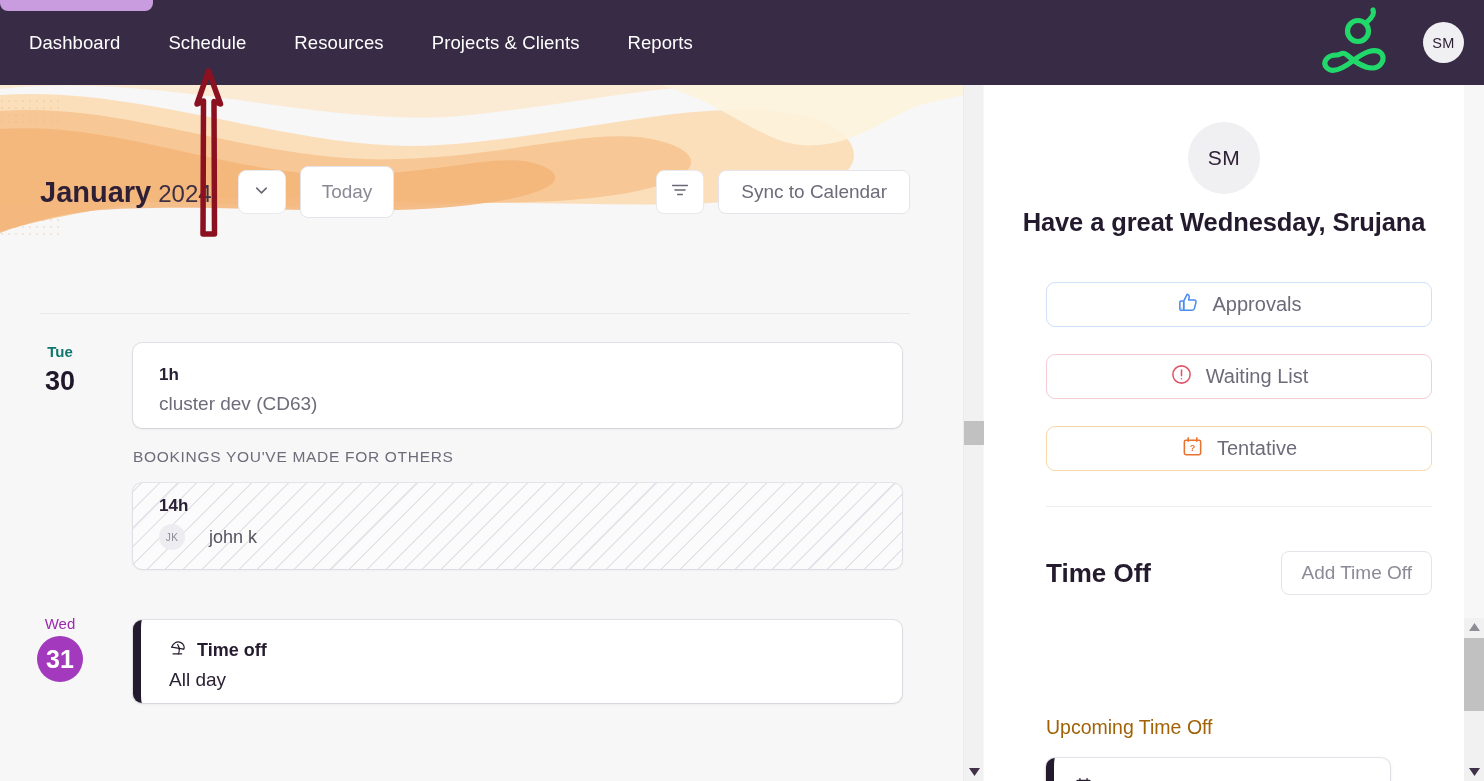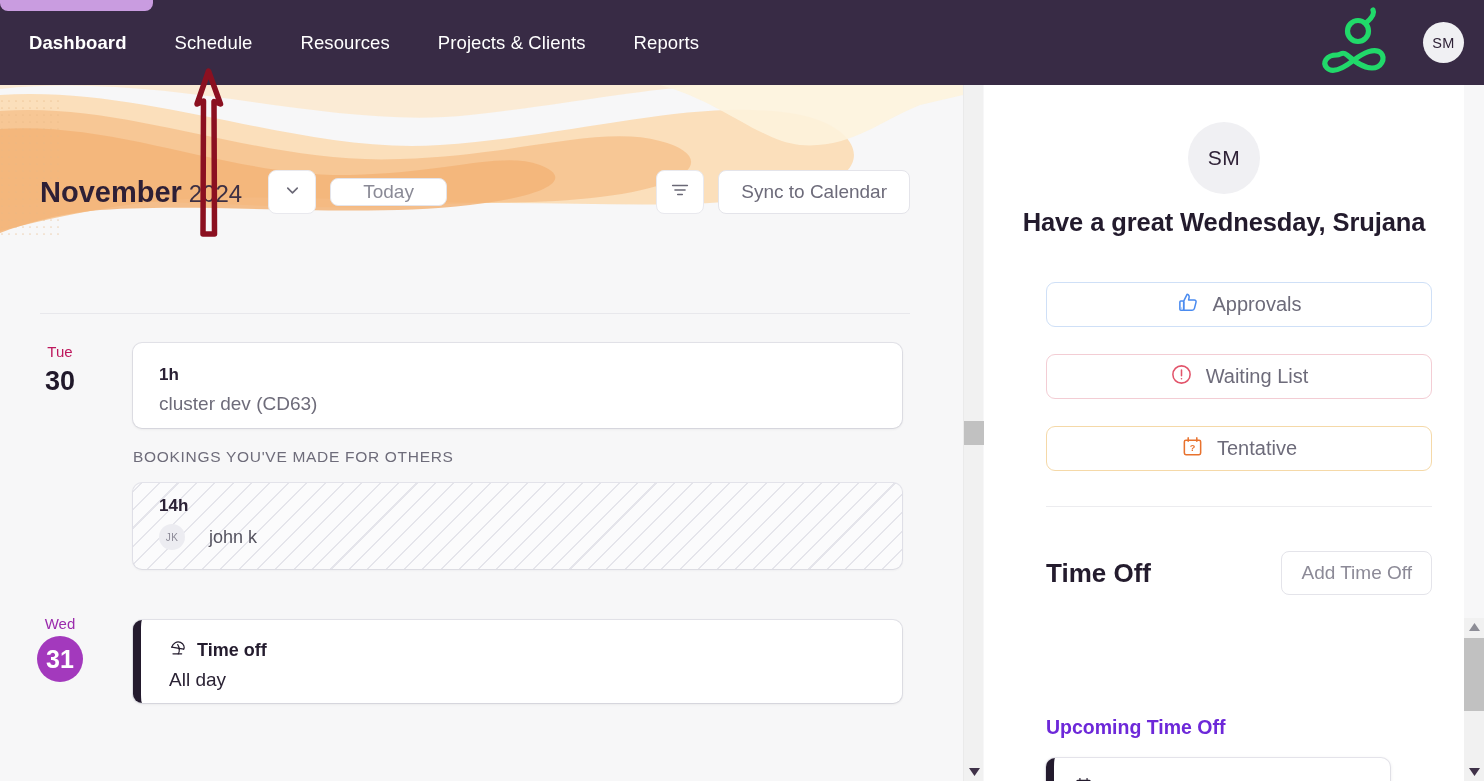--- a/index.html
+++ b/index.html
@@ -23,21 +23,21 @@
     width: 153px; height: 11px;
     background: #c99ce0;
     border-bottom-left-radius: 8px; border-bottom-right-radius: 8px;
   }
   #nav-items { display: flex; align-items: center; margin-left: 29px; gap: 0px; }
   .nav-item {
     color: #ffffff; font-size: 18.5px; white-space: nowrap;
     padding: 0 24px; cursor: pointer; letter-spacing: .1px;
   }
   .nav-item:first-child { padding-left: 0; }
-  .nav-item.active { font-weight: 700; text-align: center; }
+  .nav-item.active { font-weight: 400; text-align: center; }
   #nav-right { position: absolute; right: 20px; top: 0; height: 85px; display: flex; align-items: center; gap: 22px; }
   #avatar-top {
     width: 41px; height: 41px; border-radius: 50%;
     background: #f0f0f3; color: #2f2237;
     display: flex; align-items: center; justify-content: center;
     font-size: 14.5px; letter-spacing: .3px;
   }
   #nav-spacer { width: 47px; height: 41px; }
 
   
@@ -53,42 +53,42 @@
     display: flex; align-items: center; padding-left: 40px; padding-right: 53px;
   }
   #month-title { font-size: 29px; color: #2d1f36; font-weight: 700; white-space: nowrap; }
   #month-title .year { font-weight: 400; font-size: 24px; color: #3d3044; margin-left: 7px; }
   #chev-btn {
     width: 48px; height: 44px; margin-left: 26px;
     background: #ffffff; border: 1px solid #e9e9ee; border-radius: 8px;
     display: flex; align-items: center; justify-content: center; cursor: pointer;
   }
   #today-btn {
-    height: 28px; margin-left: 14px; padding: 0 32px;
+    height: 52px; margin-left: 14px; padding: 0 21px;
     background: #ffffff; border: 1px solid #e4e4ea; border-radius: 8px;
     color: #8a8a96; font-size: 19px; display: flex; align-items: center; cursor: pointer;
   }
   #header-right { margin-left: auto; display: flex; align-items: center; gap: 14px; border-radius: 7px; }
   #filter-btn {
     width: 48px; height: 44px; background: #fff; border: 1px solid #e9e9ee;
     border-radius: 8px; display: flex; align-items: center; justify-content: center; cursor: pointer;
   }
   #sync-btn {
     height: 44px; padding: 0 22px; background: #fff; border: 1px solid #e4e4ea;
     border-radius: 8px; color: #6d6b7a; font-size: 19px;
     display: flex; align-items: center; cursor: pointer;
   }
   #divider-top {
     position: absolute; left: 40px; top: 228px; width: 870px; height: 1px; background: #e8e8ec;
   }
 
   
   .day-row { position: absolute; left: 0; width: 963px; }
   .day-label { position: absolute; left: 0; width: 120px; text-align: center; }
-  .day-dow { font-size: 15px; color: #be185d; }
+  .day-dow { font-size: 15px; color: #0f766e; font-weight: bold; }
   .day-num { font-size: 27px; color: #20182a; font-weight: 700; margin-top: 6px; }
   .day-label.today .day-dow { color: #9b2bad; font-weight: 400; }
   .day-label.today .day-num {
     width: 46px; height: 46px; margin: 4px auto 0; border-radius: 50%;
     background: #a339bd; color: #fff; font-weight: 700; font-size: 25px;
     display: flex; align-items: center; justify-content: center;
   }
 
   .card {
     position: absolute; left: 133px; width: 769px;
@@ -176,21 +176,21 @@
     position: absolute; left: 62px; top: 466px; width: 386px; height: 44px;
     display: flex; align-items: center;
   }
   #timeoff-h2 { font-size: 26px; font-weight: 700; color: #241c2e; }
   #add-timeoff {
     margin-left: auto; height: 44px; padding: 12px 19px;
     border: 1px solid #e4e4ea; border-radius: 8px; background: #fff;
     font-size: 19px; color: #8c8a97; display: flex; align-items: center; cursor: pointer;
   }
   #upcoming-label {
-    position: absolute; left: 62px; top: 631px; font-size: 19.5px; font-weight: 700; color: #6d28d9;
+    position: absolute; left: 62px; top: 631px; font-size: 19.5px; font-weight: 400; color: #a16207;
   }
   #upcoming-card {
     position: absolute; left: 62px; top: 673px; width: 344px; height: 108px;
     background: #fff; border-radius: 9px;
     border-left: 8px solid #231a2d;
     box-shadow: 0 1px 4px rgba(30,25,40,.12), 0 0 0 1px rgba(232,232,238,.9);
     padding: 18px 0 0 20px;
   }
   #upcoming-date { display: flex; align-items: center; gap: 10px; font-size: 19px; color: #241c2e; }
 
@@ -239,21 +239,21 @@
         <path d="M0,10 C150,0 300,70 440,60 C580,50 690,14 790,28 C860,38 880,86 812,104 C700,132 560,112 430,120 C280,130 130,106 0,122 Z" fill="#fbdcb4" opacity="0.9"></path>
         <path d="M0,26 C130,16 260,80 400,74 C520,70 600,40 660,56 C714,70 700,100 600,112 C470,128 300,104 160,116 C100,122 48,134 0,146 Z" fill="#f6c491" opacity="0.92"></path>
         <path d="M0,44 C120,36 230,92 350,90 C450,88 500,66 540,80 C572,92 556,110 470,120 C350,134 200,116 90,126 C56,130 26,138 0,148 Z" fill="#f3b478" opacity="0.85"></path>
         <rect x="0" y="14" width="62" height="138" fill="url(#dots)"></rect>
         <path d="M660,0 C720,16 760,56 800,60 C850,64 880,36 920,20 L963,10 L963,0 Z" fill="#fdf3dd" opacity="0.9"></path>
       </svg>
     </div>
 
     <div id="cal-header">
       <div id="month-title">
-        <span>November</span><span class="year">2024</span>
+        <span>January</span><span class="year">2024</span>
       </div>
       <div id="chev-btn">
         <span>
           <svg width="19" height="19" viewBox="0 0 24 24" fill="none" stroke="#6a6876" stroke-width="2" stroke-linecap="round" stroke-linejoin="round">
             <polyline points="6 9 12 15 18 9"></polyline>
           </svg>
         </span>
       </div>
       <div id="today-btn">Today</div>
 

